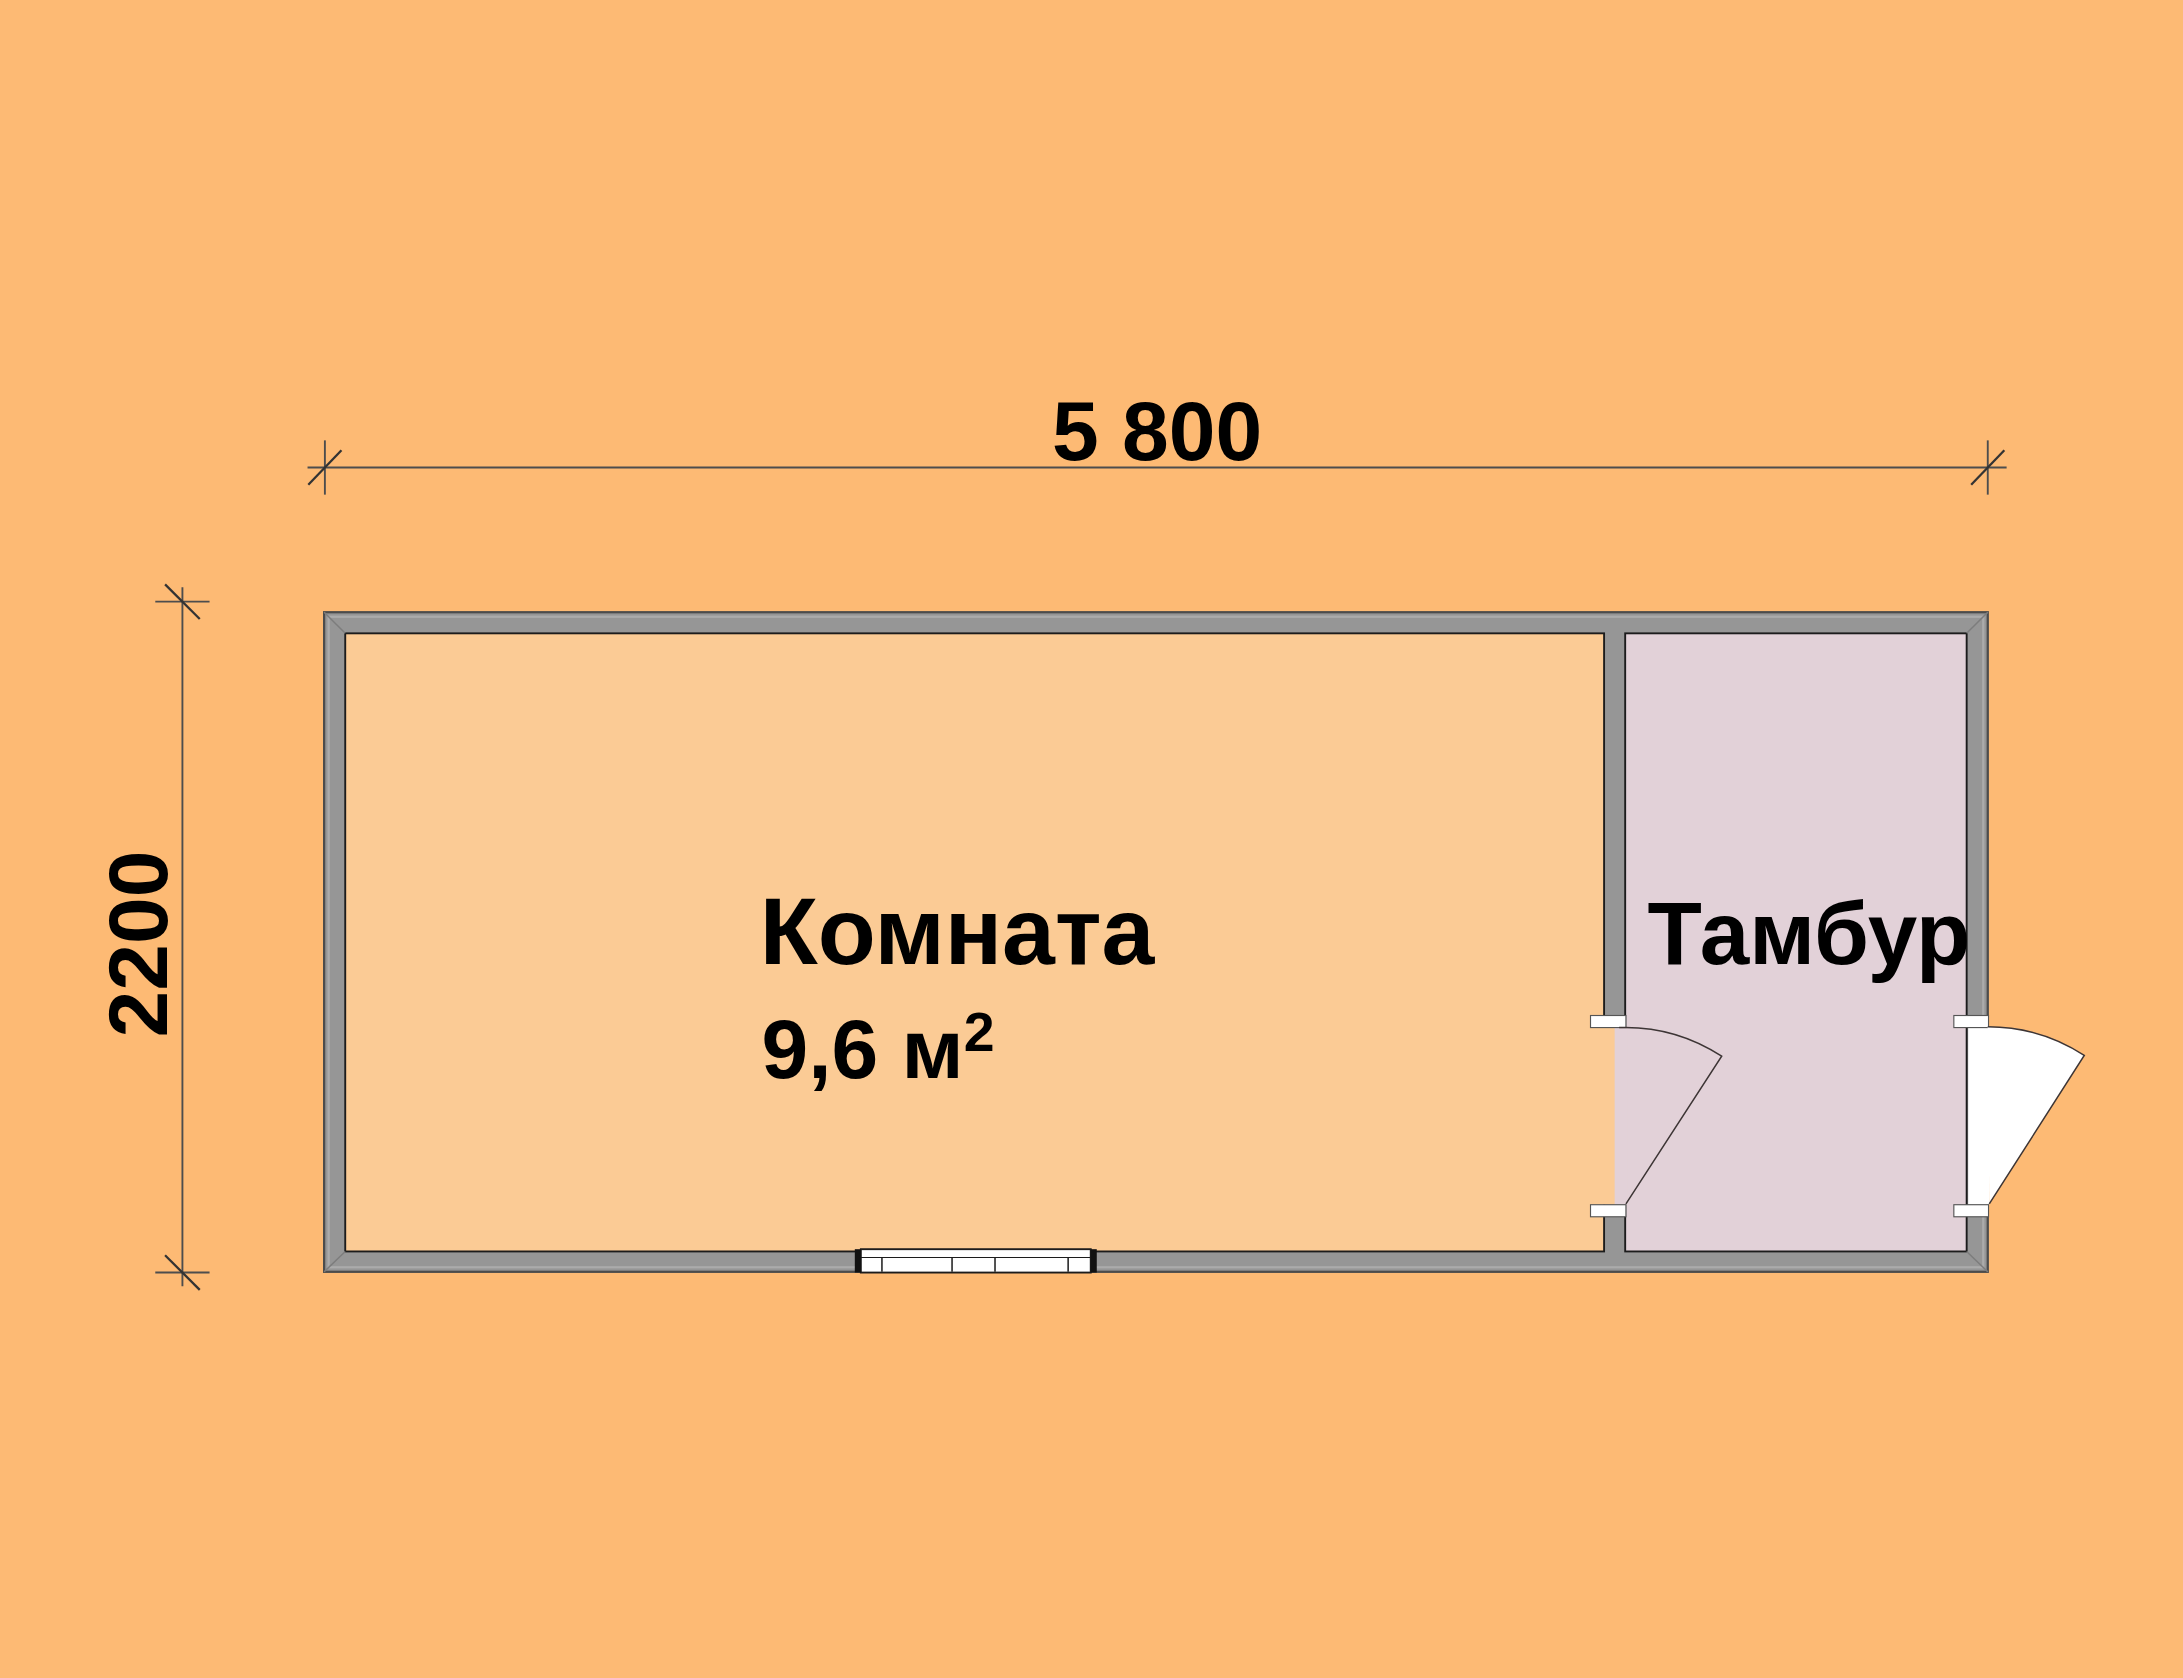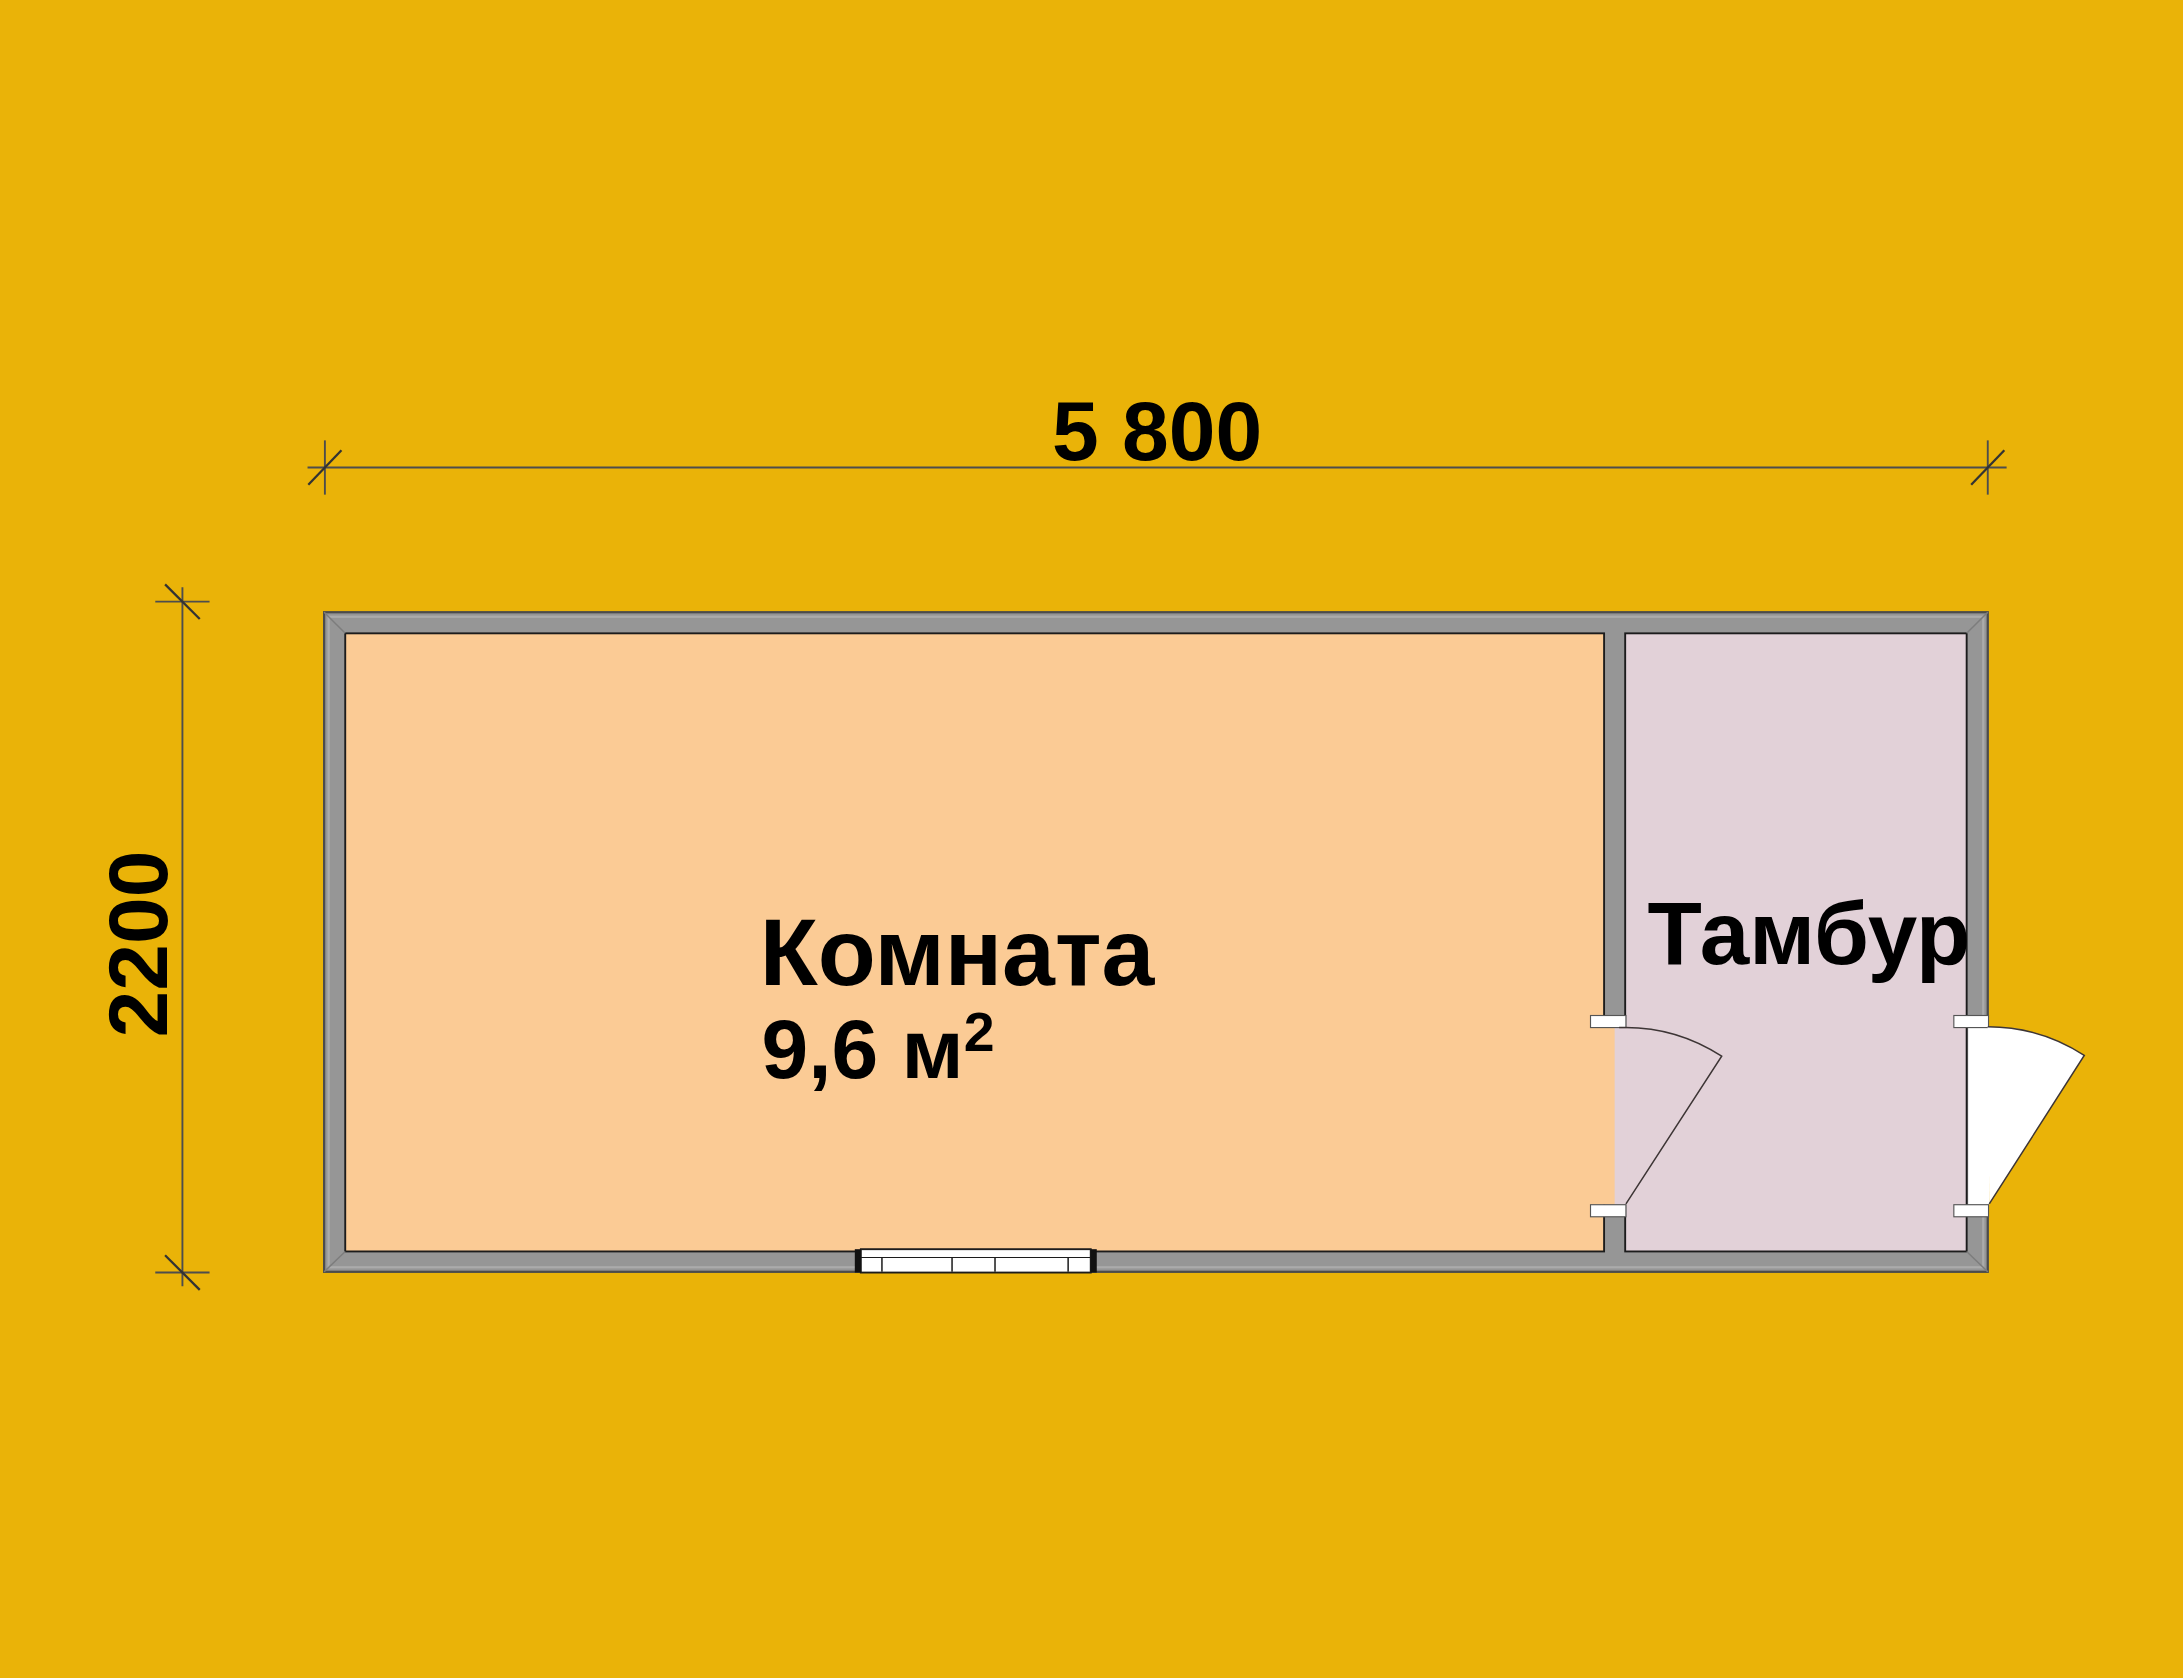--- a/index.html
+++ b/index.html
@@ -1,20 +1,20 @@
 <!DOCTYPE html>
 <html style="font-size:12px"><head>
 <meta charset="utf-8">
 <style>
   html,body { margin:0; padding:0; background:#ffffff; }
   #canvas {
     position:relative;
     width:2183px;
     height:1679px;
-    background:#eab308;
+    background:#fdba74;
     overflow:hidden;
     font-family:"Liberation Sans","DejaVu Sans",sans-serif;
   }
   #plan-svg { position:absolute; left:0; top:0; }
   .label {
     position:absolute;
     transform:translate(-50%,-50%);
     font-weight:bold;
     color:#000000;
     white-space:nowrap;
@@ -92,21 +92,21 @@
       <line x1="206" y1="1688" x2="278" y2="1688" stroke="#4d4d4d" stroke-width="2.5"></line>
       <line x1="219" y1="775" x2="265" y2="821" stroke="#333333" stroke-width="3"></line>
       <line x1="219" y1="1665" x2="265" y2="1711" stroke="#333333" stroke-width="3"></line>
     </g>
   </svg>
 
   <div class="label dim-label" style="left:1157px; top:431px;">5 800</div>
 
   <div class="label dim-label rot" style="left:138px; top:944px;">2200</div>
 
-  <div class="label room-name-1" style="left:957px; top:952px;">Комната</div>
+  <div class="label room-name-1" style="left:957px; top:931px;">Комната</div>
 
   <div class="label room-area" style="left:878px; top:1049px;"><span>9,6 м</span><span class="sup">2</span></div>
 
   <div class="label room-name-2" style="left:1793px; top:933px;margin-left:16px;">Тамбур</div>
 
 
 </div>
 
 
 </body></html>

